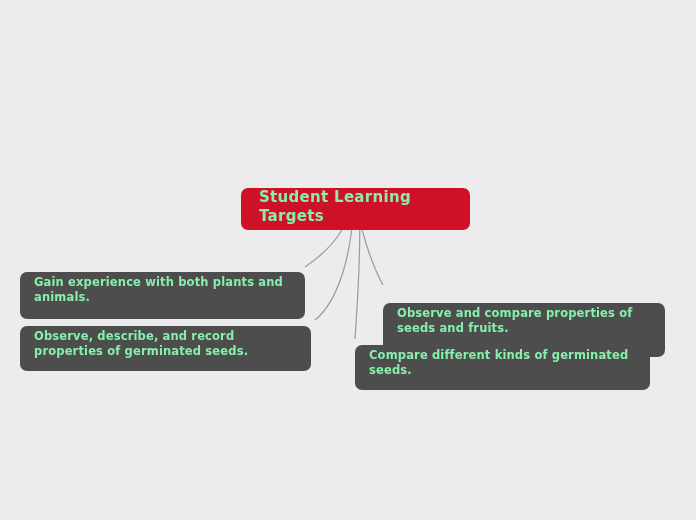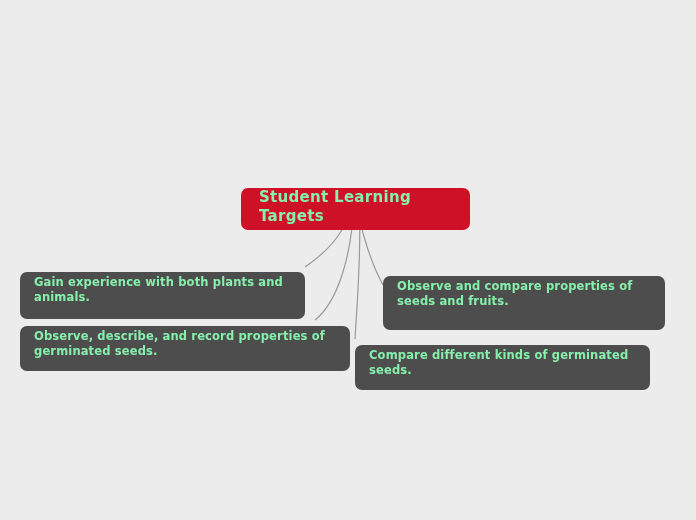--- a/index.html
+++ b/index.html
@@ -65,25 +65,25 @@
   </svg>
 
   <div class="node node-root" style="left:241px; top:160px; width:229px; height:42px;">
     <span class="node-label">Student Learning Targets</span>
   </div>
 
   <div class="node node-child" style="left:20px; top:244px; width:285px; height:47px;">
     <span class="node-label">Gain experience with both plants and animals.</span>
   </div>
 
-  <div class="node node-child" style="left:20px; top:298px; width:330px; height:45px;">
+  <div class="node node-child" style="left:20px; top:298px; width:291px; height:45px;">
     <span class="node-label">Observe, describe, and record properties of germinated seeds.</span>
   </div>
 
-  <div class="node node-child" style="left:383px; top:248px; width:282px; height:54px;">
+  <div class="node node-child" style="left:383px; top:275px; width:282px; height:54px;">
     <span class="node-label">Observe and compare properties of seeds and fruits.</span>
   </div>
 
   <div class="node node-child" style="left:355px; top:317px; width:295px; height:45px;">
     <span class="node-label">Compare different kinds of germinated seeds.</span>
   </div>
 
 </div>
 
 </body></html>

